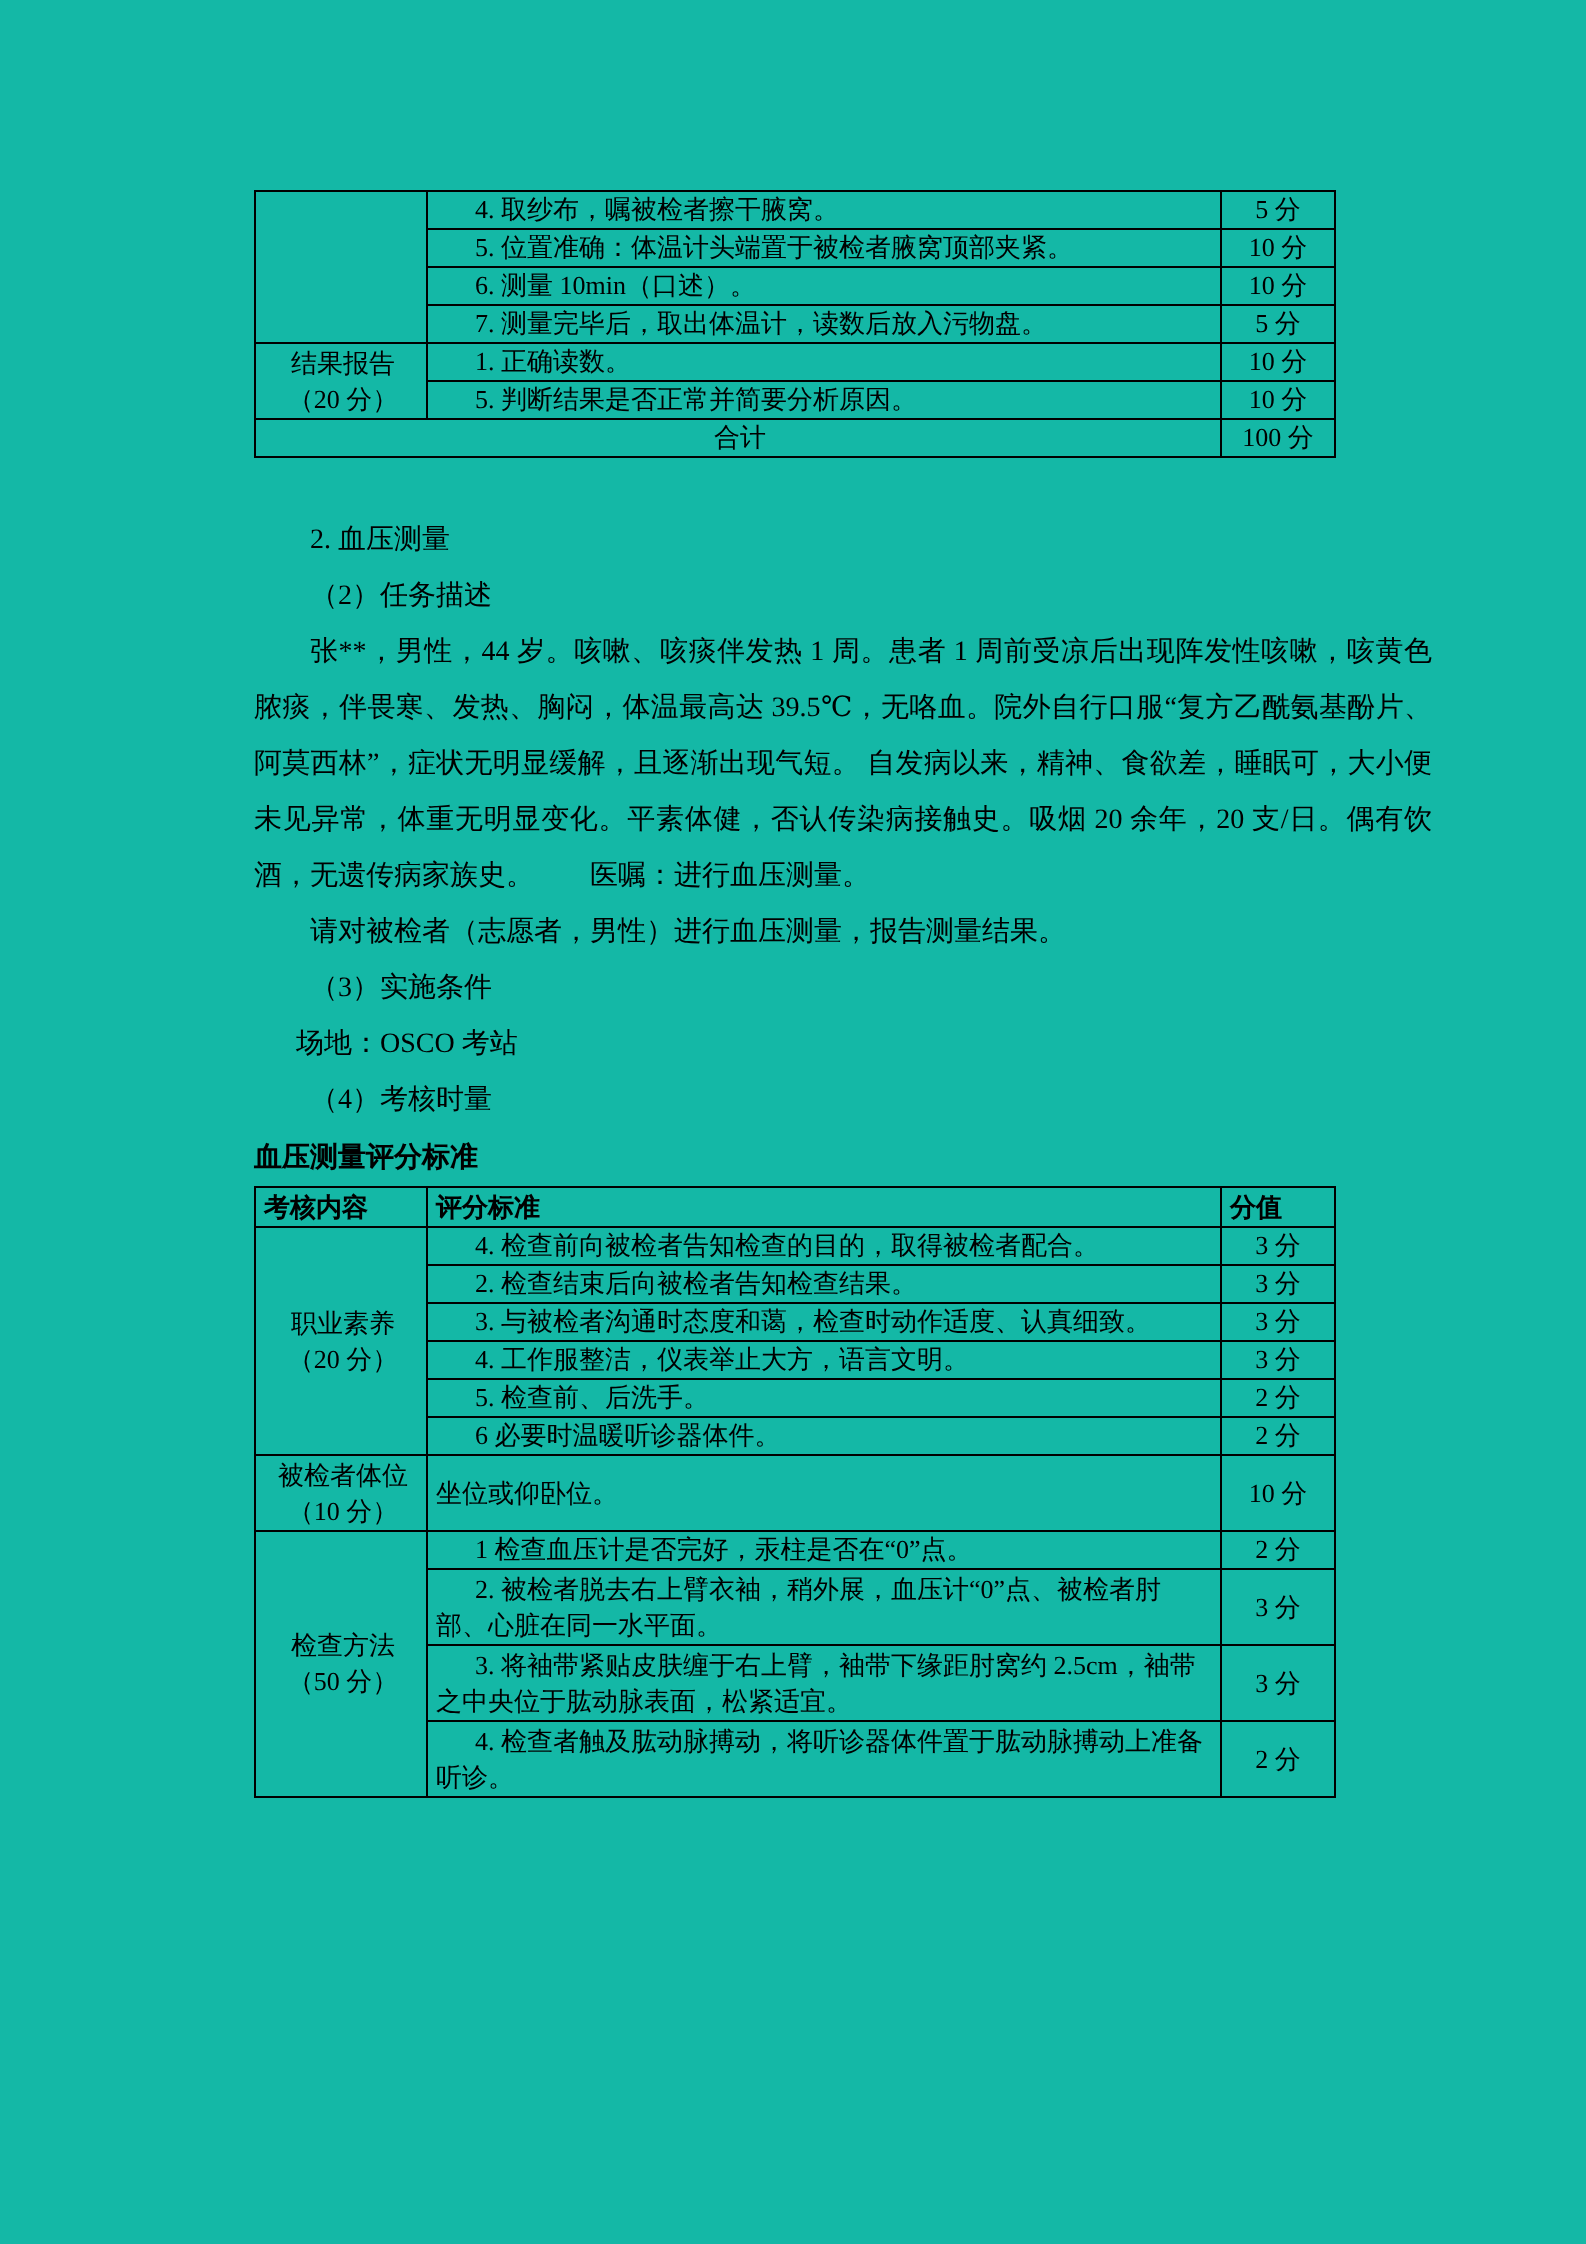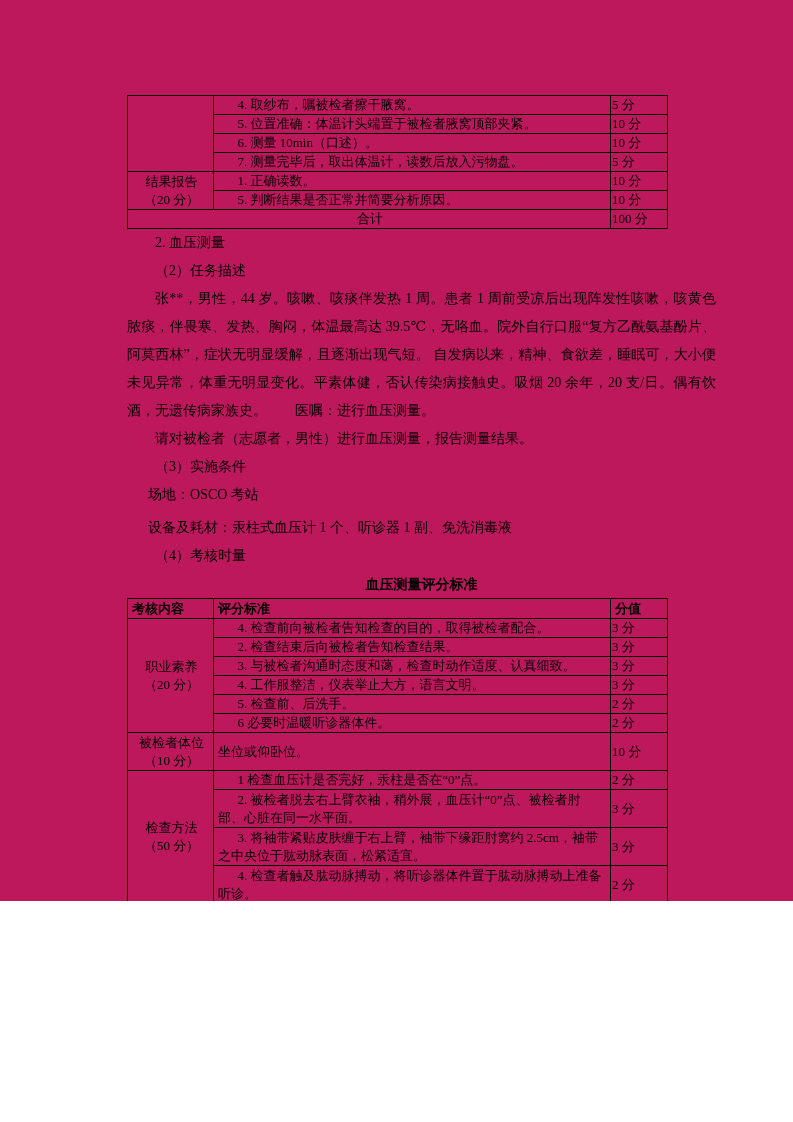--- a/index.html
+++ b/index.html
@@ -1,22 +1,22 @@
 <!DOCTYPE html>
 <html><head>
 <meta charset="utf-8">
 <style>
   * { box-sizing: border-box; }
   html, body { margin: 0; padding: 0; background: #ffffff; }
   .page {
     position: relative;
     width: 793px;
-    height: 901px;
+    height: 1122px;
     margin: 0 auto;
-    background: #be185d;
+    background: #14b8a6;
     color: #000000;
     font-family: "Liberation Serif", "DejaVu Serif", serif;
     padding: 95px 77px 30px 127px;
     overflow: hidden;
   }
 
   
   table.doc-table {
     border-collapse: collapse;
     width: 540px;
@@ -29,45 +29,45 @@
     line-height: 18px;
     vertical-align: middle;
     overflow: hidden;
   }
   .col-cat   { width: 86px; }
   .col-desc  { width: 397px; }
   .col-score { width: 57px; }
 
   .doc-table .desc  { text-align: left; }
   .doc-table .desc.indent { text-indent: 1.5em; }
-  .doc-table .score { text-align: left; padding: 0 1px; }
+  .doc-table .score { text-align: center; padding: 0 1px; }
   .doc-table .cat   { text-align: center; padding-left: 6px; }
   .doc-table thead th { font-weight: bold; text-align: left; height: 20px; }
   .doc-table tr.h2 td { height: 38px; }
   .doc-table tr td { height: 19px; }
 
   
   .para {
     font-size: 14px;
     line-height: 28px;
     margin: 0;
     text-indent: 2em;
   }
   .para.ind15 { text-indent: 1.5em; }
   .para.case {
     text-align: justify;
     text-indent: 2em;
   }
-  .first-after-table { }
+  .first-after-table { margin-top: 28px; }
   .gap-before { margin-top: 5px; }
 
   .table-title {
     font-size: 14px;
     font-weight: bold;
-    text-align: center;
+    text-align: left;
     line-height: 24px;
     margin: 3px 0 1px 0;
   }
 </style>
 </head>
 <body>
 
 <div class="page">
 
   <table class="doc-table">
@@ -112,21 +112,20 @@
       </tr>
     </tbody>
   </table>
 
   <p class="para first-after-table">2. 血压测量</p>
   <p class="para">（2）任务描述</p>
   <p class="para case">张**，男性，44 岁。咳嗽、咳痰伴发热 1 周。患者 1 周前受凉后出现阵发性咳嗽，咳黄色脓痰，伴畏寒、发热、胸闷，体温最高达 39.5℃，无咯血。院外自行口服“复方乙酰氨基酚片、阿莫西林”，症状无明显缓解，且逐渐出现气短。 自发病以来，精神、食欲差，睡眠可，大小便未见异常，体重无明显变化。平素体健，否认传染病接触史。吸烟 20 余年，20 支/日。偶有饮酒，无遗传病家族史。　　医嘱：进行血压测量。</p>
   <p class="para">请对被检者（志愿者，男性）进行血压测量，报告测量结果。</p>
   <p class="para">（3）实施条件</p>
   <p class="para ind15">场地：OSCO 考站</p>
-  <p class="para ind15 gap-before">设备及耗材：汞柱式血压计 1 个、听诊器 1 副、免洗消毒液</p>
   <p class="para">（4）考核时量</p>
 
   <div class="table-title">血压测量评分标准</div>
 
   <table class="doc-table">
     <colgroup>
         <col class="col-cat">
         <col class="col-desc">
         <col class="col-score">
       </colgroup>

